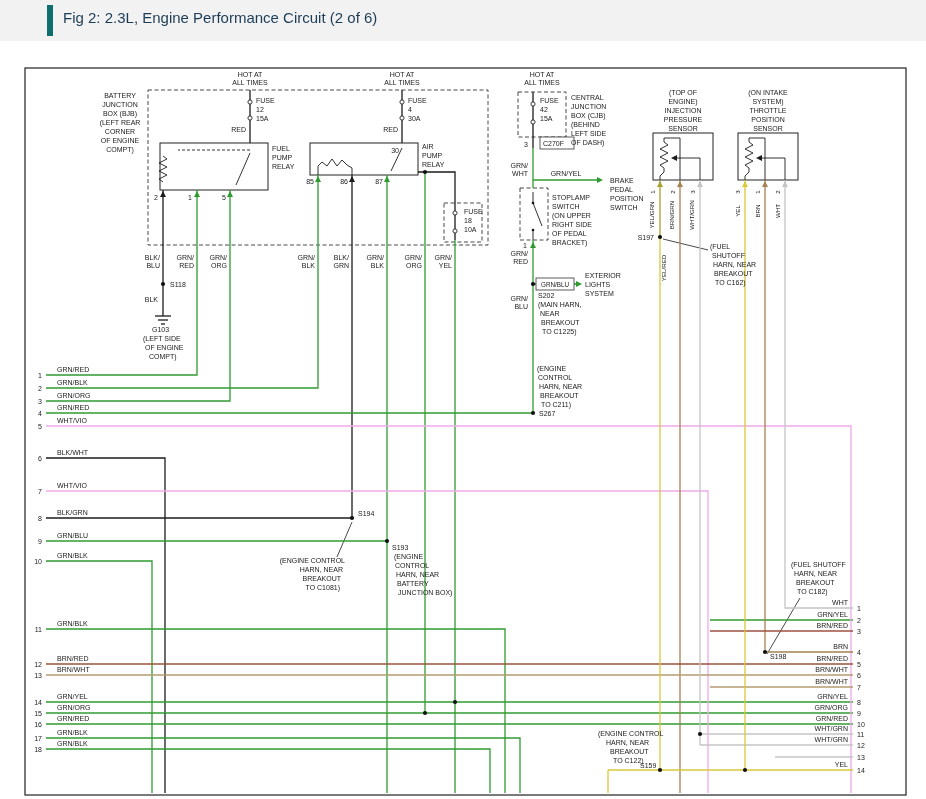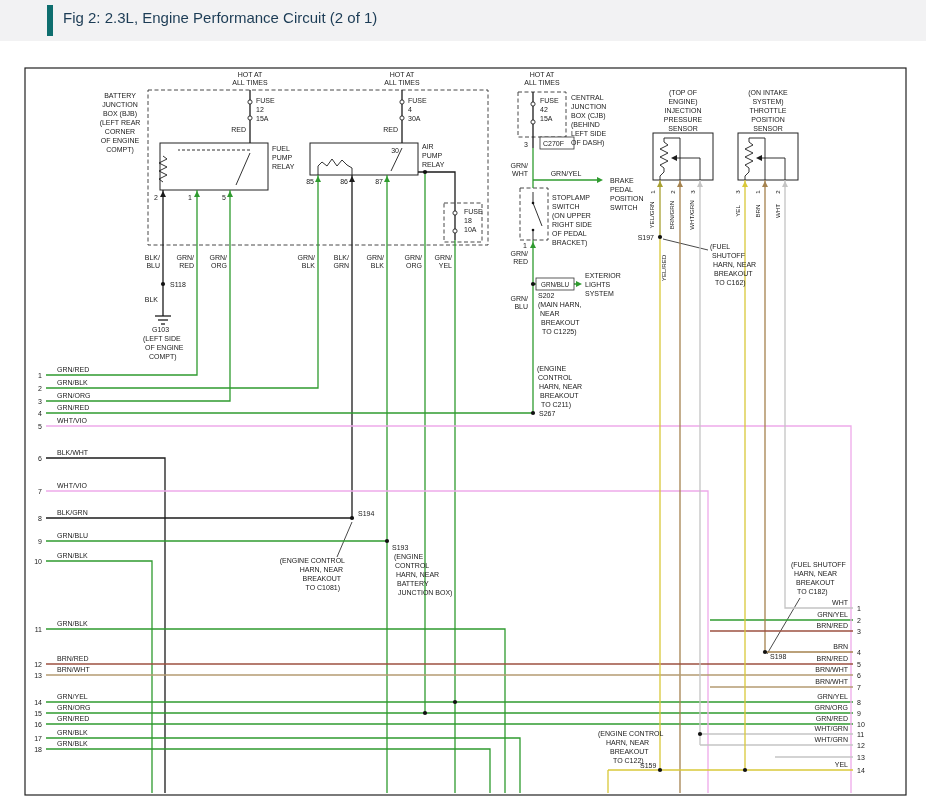--- a/index.html
+++ b/index.html
@@ -8,21 +8,21 @@
   .hdr-accent{position:absolute;left:47px;top:5px;width:6px;height:31px;background:#0e6e6e;}
   .hdr-title{position:absolute;left:63px;top:9px;font-size:15px;color:#1c3c55;white-space:nowrap;}
   #dg{position:absolute;top:0;left:0;}
   #dg text{font-family:"Liberation Sans",sans-serif;fill:#1a1a1a;}
 </style>
 </head>
 <body>
 
 <div class="hdr" style="background: rgb(242, 242, 243);">
   <div class="hdr-accent" style="background: rgb(14, 110, 110);"></div>
-  <div class="hdr-title">Fig 2: 2.3L, Engine Performance Circuit (2 of 1)</div>
+  <div class="hdr-title">Fig 2: 2.3L, Engine Performance Circuit (2 of 6)</div>
 </div>
 
 <svg id="dg" width="926" height="799" viewBox="0 0 926 799">
     <rect x="25" y="68" width="881" height="727" fill="none" stroke="#222" stroke-width="1.2"></rect>
     <rect x="148" y="90" width="340" height="155" fill="none" stroke="#333" stroke-width="0.9" stroke-dasharray="4 2.5"></rect>
     <rect x="518" y="92" width="48" height="45" fill="none" stroke="#333" stroke-width="0.9" stroke-dasharray="4 2.5"></rect>
     <rect x="520" y="188" width="28" height="52" fill="none" stroke="#333" stroke-width="0.9" stroke-dasharray="4 2.5"></rect>
     <rect x="444" y="203" width="38" height="39" fill="none" stroke="#333" stroke-width="0.9" stroke-dasharray="4 2.5"></rect>
     <rect x="160" y="143" width="108" height="47" fill="#ffffff" stroke="#222" stroke-width="1"></rect>
     <rect x="310" y="143" width="108" height="32" fill="#ffffff" stroke="#222" stroke-width="1"></rect>

